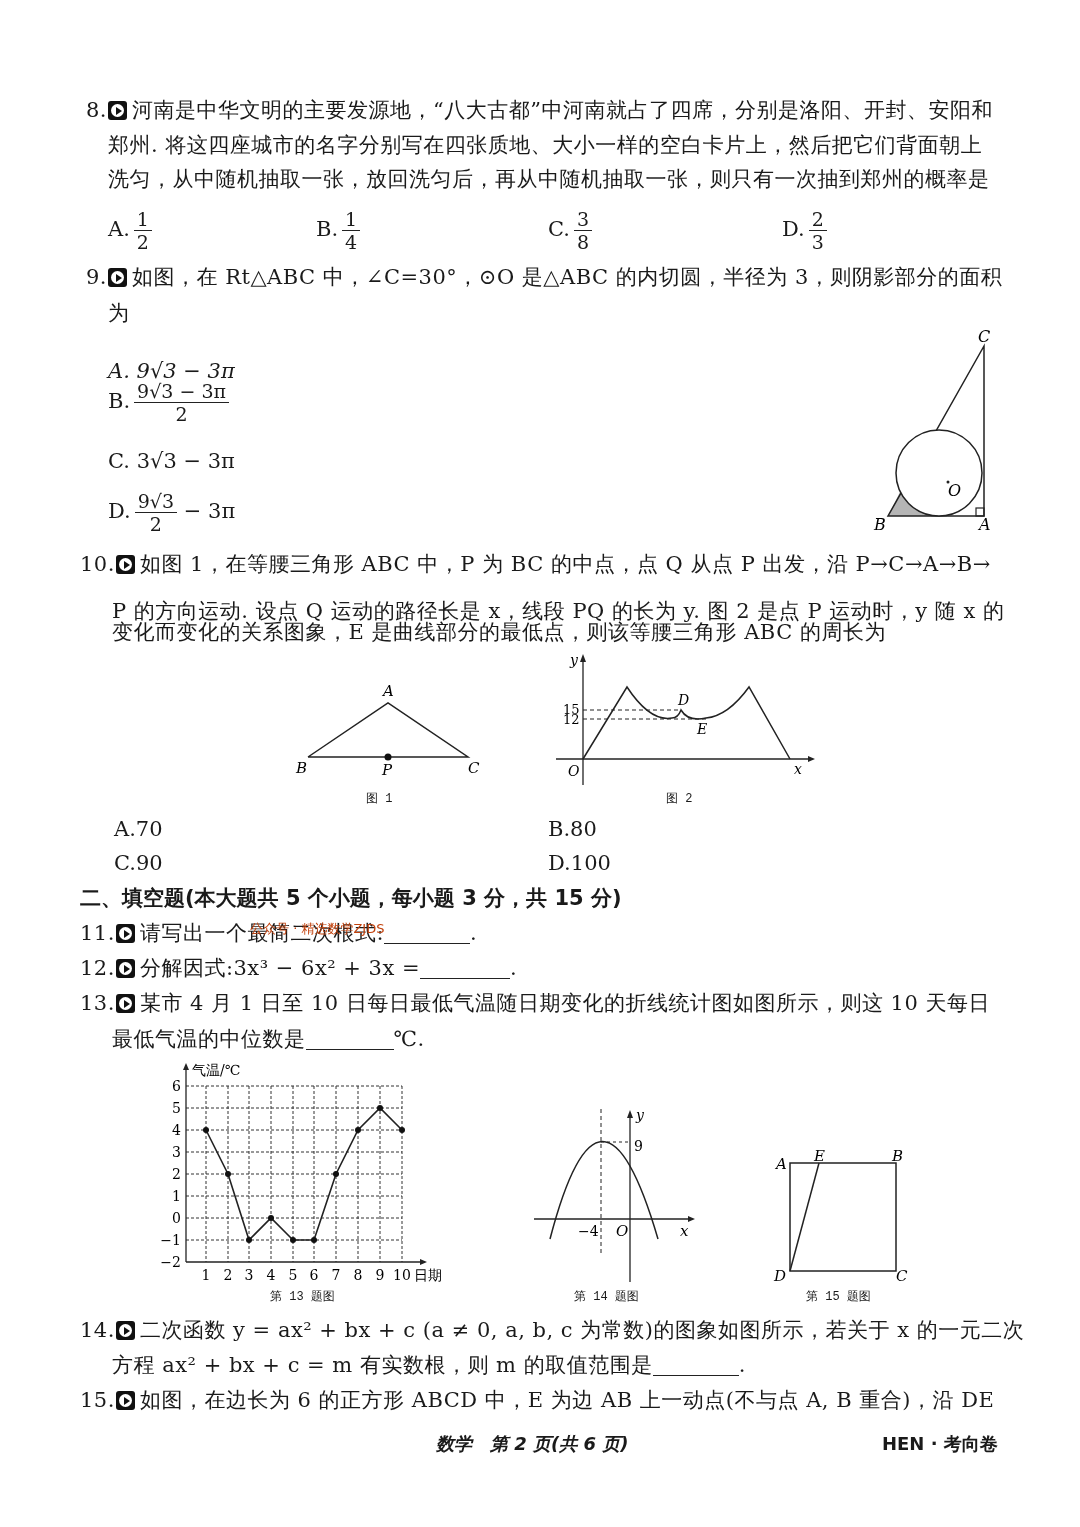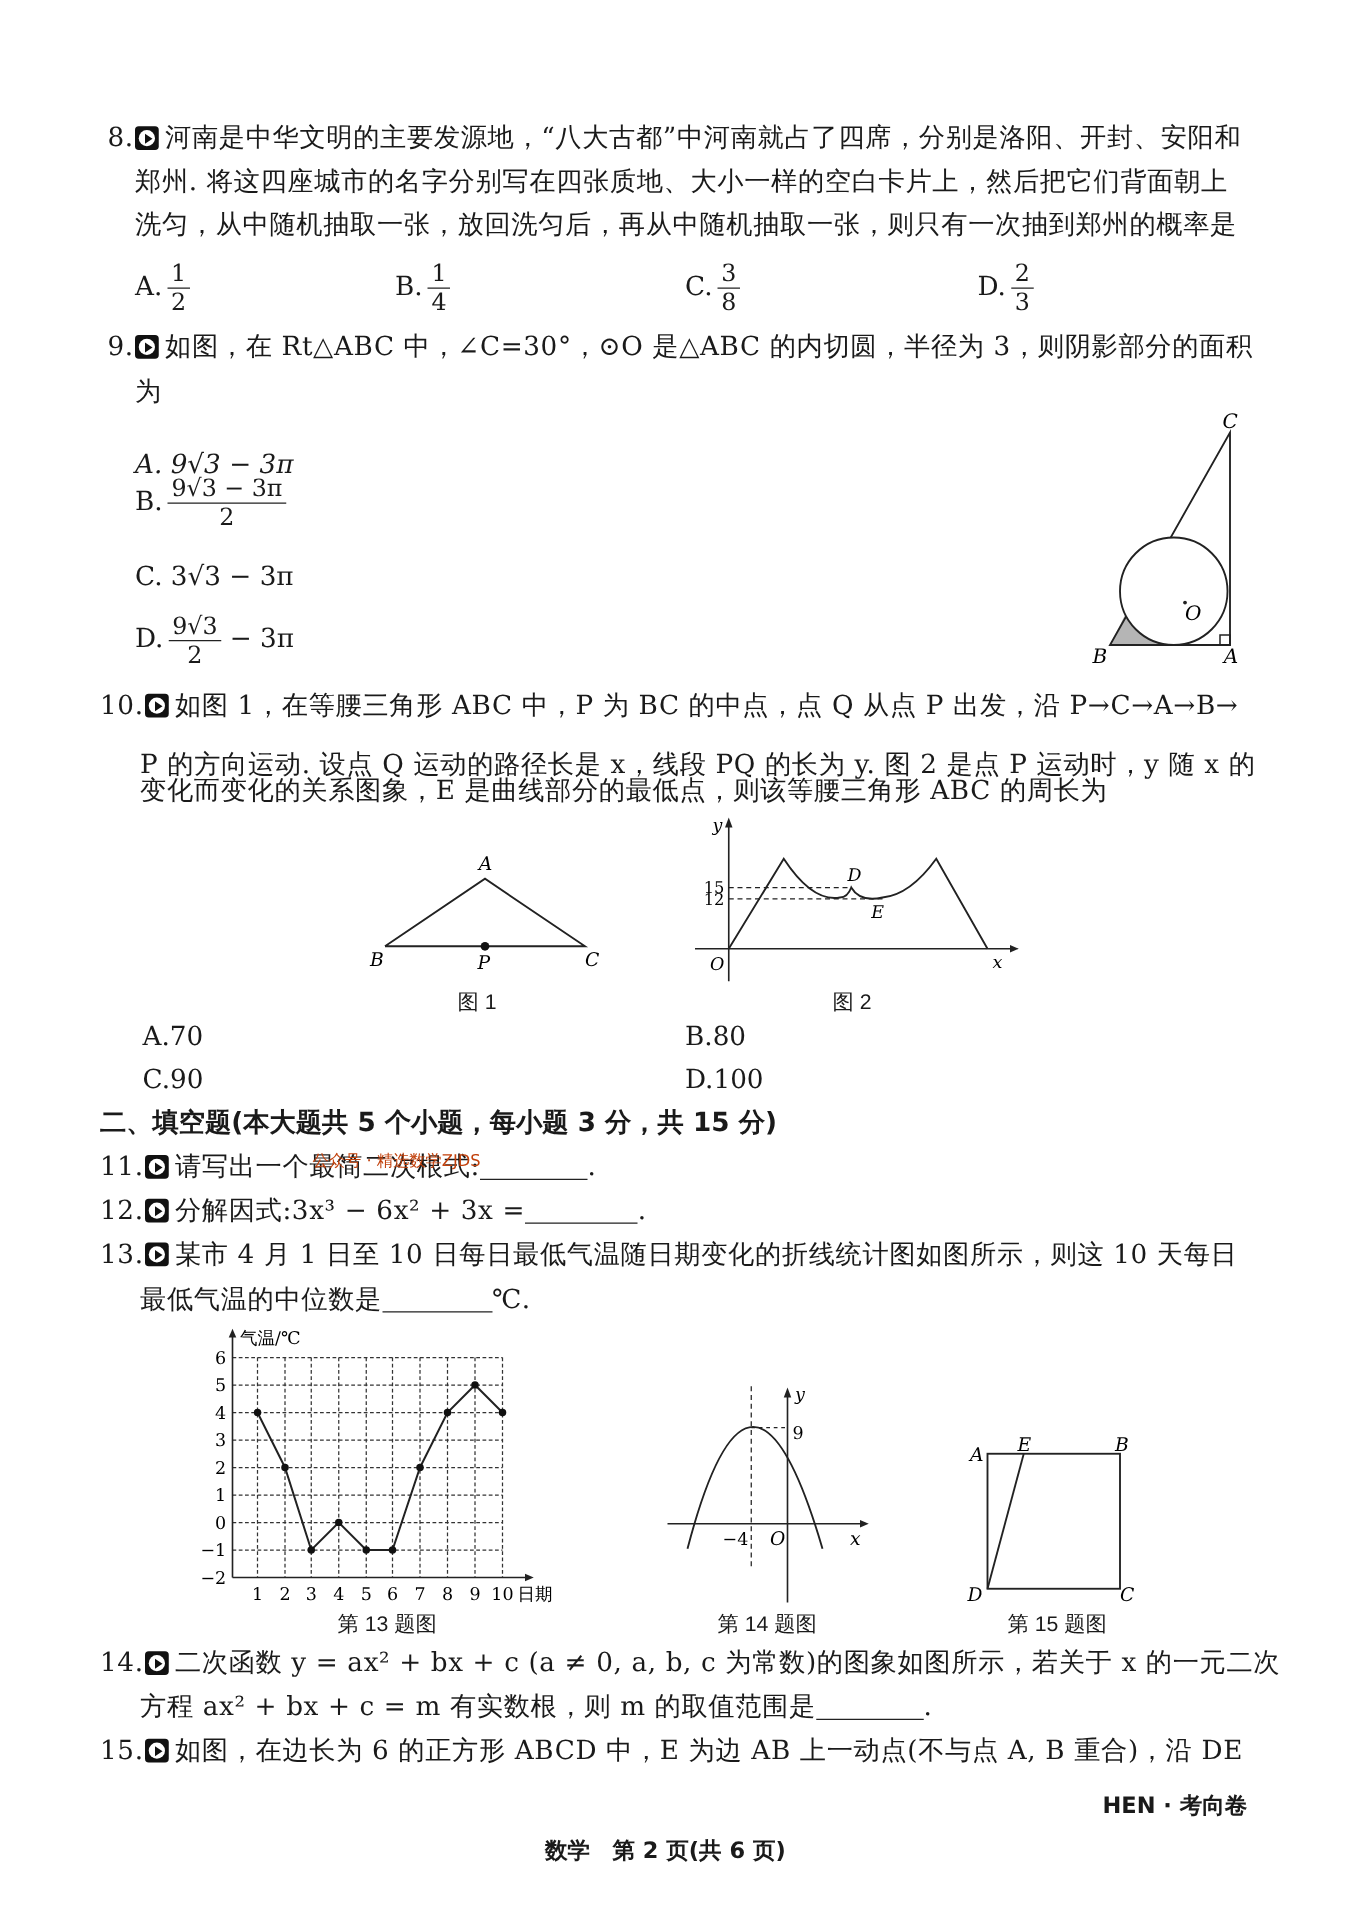--- a/index.html
+++ b/index.html
@@ -15,21 +15,21 @@
   .play::after { content:""; position:absolute; left:8px; top:5.5px; border-left:6px solid #111;
                  border-top:4px solid transparent; border-bottom:4px solid transparent; }
   .opt { position:absolute; font-size:21px; line-height:30px; white-space:nowrap; }
   .frac { display:inline-flex; flex-direction:column; align-items:center; vertical-align:middle;
           font-size:19px; line-height:22px; margin-left:4px; }
   .frac .num { border-bottom:1.3px solid #222; padding:0 3px; }
   .frac .den { padding:0 3px; }
   .blank { display:inline-block; border-bottom:1.3px solid #222; height:22px; vertical-align:-4px; }
   .section { position:absolute; font-size:21px; font-weight:bold; line-height:30px; white-space:nowrap;
              font-family:"DejaVu Sans","Liberation Sans",sans-serif; }
-  .caption { position:absolute; font-size:17px; font-family:Liberation Sans, sans-serif; white-space:nowrap; }
+  .caption { position:absolute; font-size:12px; font-family:Liberation Mono, monospace; white-space:nowrap; }
   .footer { position:absolute; font-size:18px; font-weight:bold; font-family:"DejaVu Sans","Liberation Sans",sans-serif; white-space:nowrap; }
   .watermark { position:absolute; font-size:13px; color:#c2410c; font-family:"DejaVu Sans",sans-serif; }
   svg text { font-family:"DejaVu Serif","Liberation Serif",serif; }
 </style>
 </head>
 <body>
 
 <div class="line" style="left:86px; top:95px;">
   <span class="qnum">8.</span><span class="play"></span><span>河南是中华文明的主要发源地，“八大古都”中河南就占了四席，分别是洛阳、开封、安阳和</span>
 </div>
@@ -251,14 +251,14 @@
   <span class="qnum">14.</span><span class="play"></span><span>二次函数 y = ax² + bx + c (a ≠ 0, a, b, c 为常数)的图象如图所示，若关于 x 的一元二次</span>
 </div>
 <div class="line" style="left:112px; top:1350px;">
   <span>方程 ax² + bx + c = m 有实数根，则 m 的取值范围是</span><span class="blank" style="width:86px;"></span><span>.</span>
 </div>
 
 <div class="line" style="left:80px; top:1385px;">
   <span class="qnum">15.</span><span class="play"></span><span>如图，在边长为 6 的正方形 ABCD 中，E 为边 AB 上一动点(不与点 A, B 重合)，沿 DE</span>
 </div>
 
-<div class="footer" style="left:436px; top:1468px;">数学　第 2 页(共 6 页)</div>
+<div class="footer" style="left:436px; top:1432px;font-style:italic;">数学　第 2 页(共 6 页)</div>
 <div class="footer" style="left:882px; top:1432px;">HEN · 考向卷</div>
 
 </body></html>

